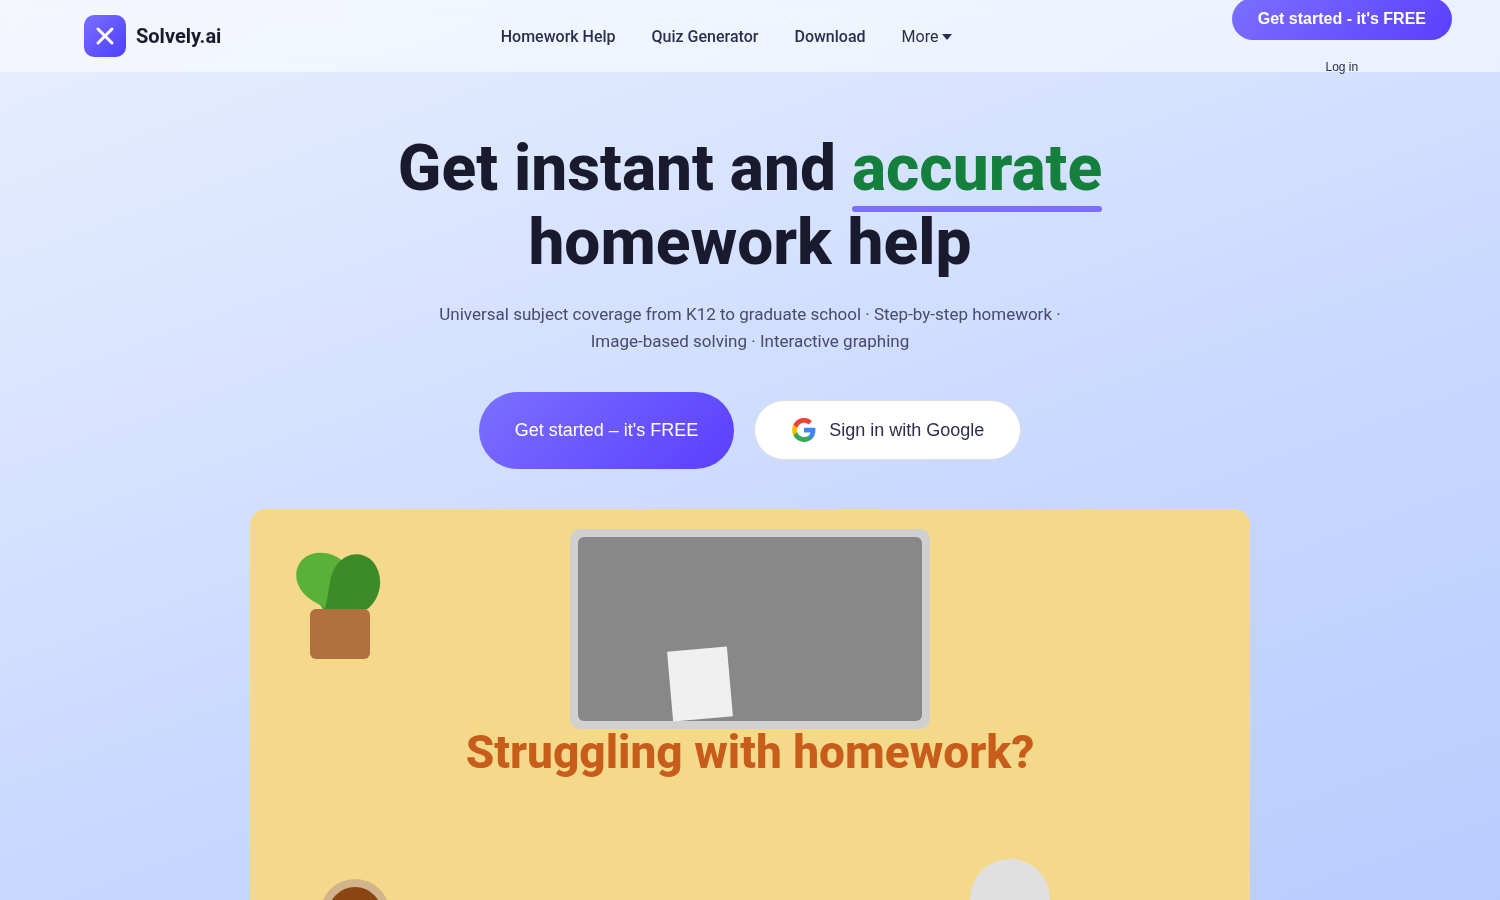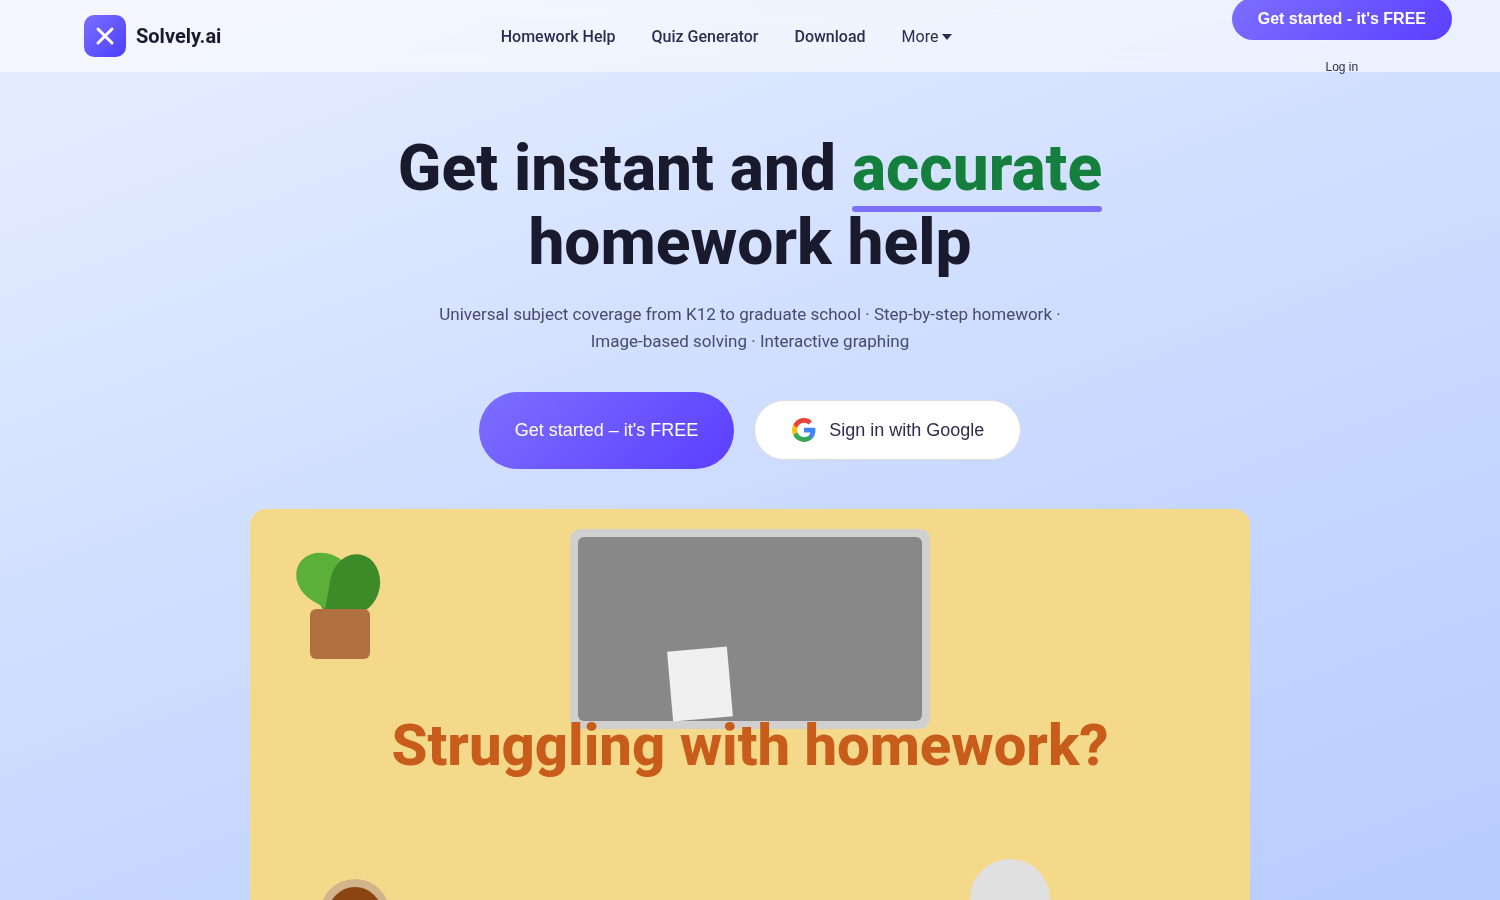--- a/index.html
+++ b/index.html
@@ -186,21 +186,21 @@
       border-radius: 16px 16px 0 0;
       background: #f5d98b;
       position: relative;
       overflow: hidden;
     }
     .struggling-text {
       position: absolute;
       bottom: 40%;
       left: 50%;
       transform: translateX(-50%);
-      font-size: 58px;
+      font-size: 46px;
       font-weight: 800;
       color: #c85c1a;
       white-space: nowrap;
       text-align: center;
     }
 
     
     .deco-laptop {
       position: absolute;
       top: 20px;

